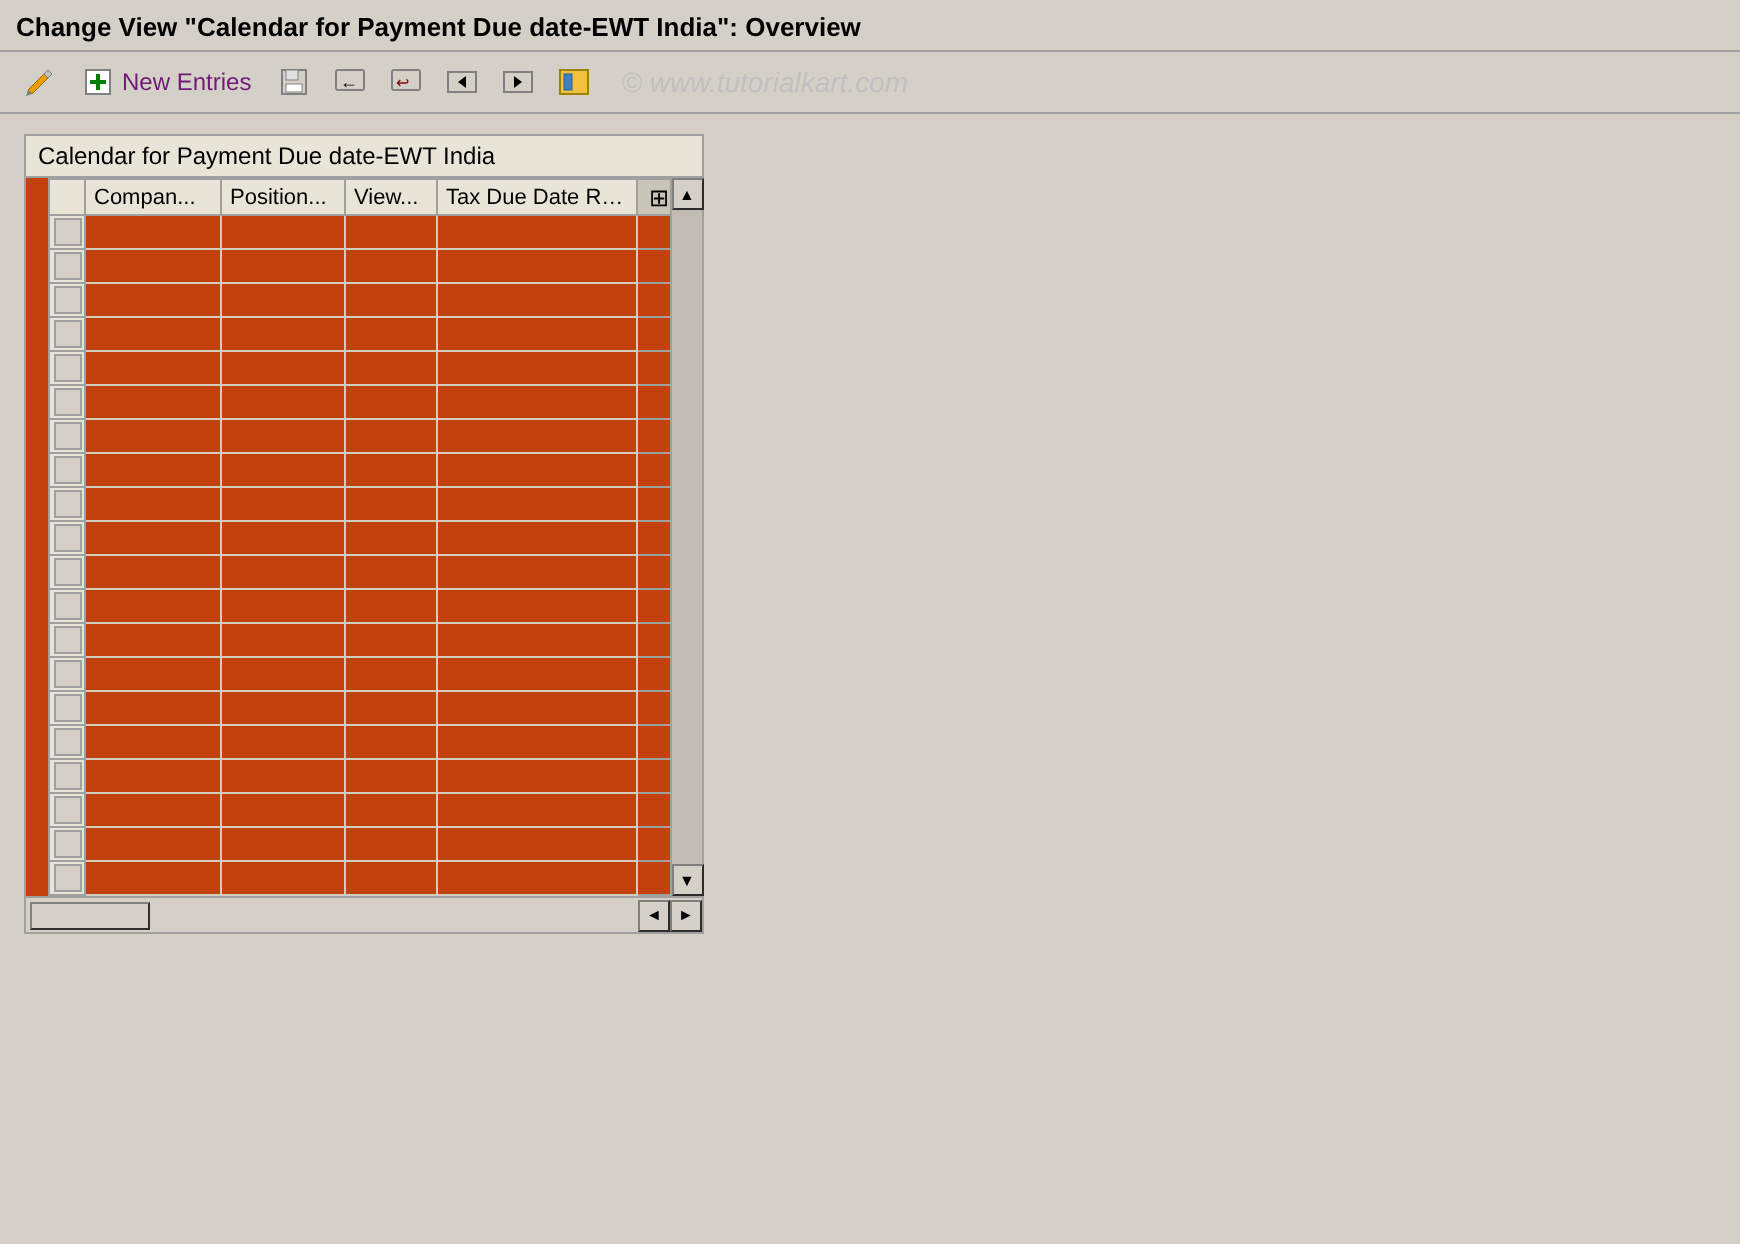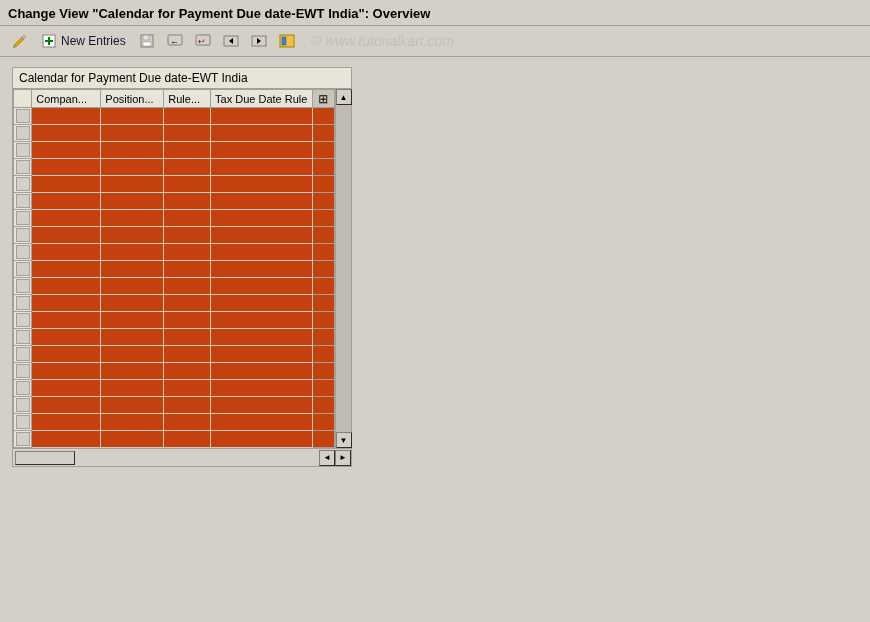--- a/index.html
+++ b/index.html
@@ -63,21 +63,21 @@
       gap: 4px;
       background: #d4d0c8;
       border: 1px solid transparent;
       padding: 2px 4px;
       cursor: pointer;
       height: 22px;
     }
 
     .new-entries-label {
       font-size: 12px;
-      color: #0f172a;
+      color: #701a75;
       white-space: nowrap;
     }
 
     .watermark-text {
       color: #c0c0c0;
       font-size: 14px;
       margin-left: 8px;
       font-style: italic;
     }
 
@@ -99,20 +99,21 @@
       font-size: 12px;
       font-weight: normal;
       border-bottom: 1px solid #a0a0a0;
       color: #000;
     }
 
     
     .grid-wrapper {
       display: flex;
       position: relative;
+      margin-left: 11px;
     }
 
     .grid-scroll-area {
       flex: 1;
       overflow: hidden;
     }
 
     .grid-table {
       width: 100%;
       border-collapse: collapse;
@@ -370,21 +371,21 @@
     <div class="table-title">Calendar for Payment Due date-EWT India</div>
 
     <div class="grid-wrapper">
       <div class="grid-scroll-area">
         <table class="grid-table">
           <thead>
             <tr>
               <th class="col-select"></th>
               <th class="col-company">Compan...</th>
               <th class="col-business">Position...</th>
-              <th class="col-fact">Rule...</th>
+              <th class="col-fact">View...</th>
               <th class="col-taxdue">Tax Due Date Rule</th>
               <th style="width:22px; background:#c8c4b8; border:1px solid #a0a0a0; text-align:center; padding:0;">
                 <span style="font-size:12px;">⊞</span>
               </th>
             </tr>
           </thead>
           <tbody>
 
             <tr>
                 <td class="select-cell">

